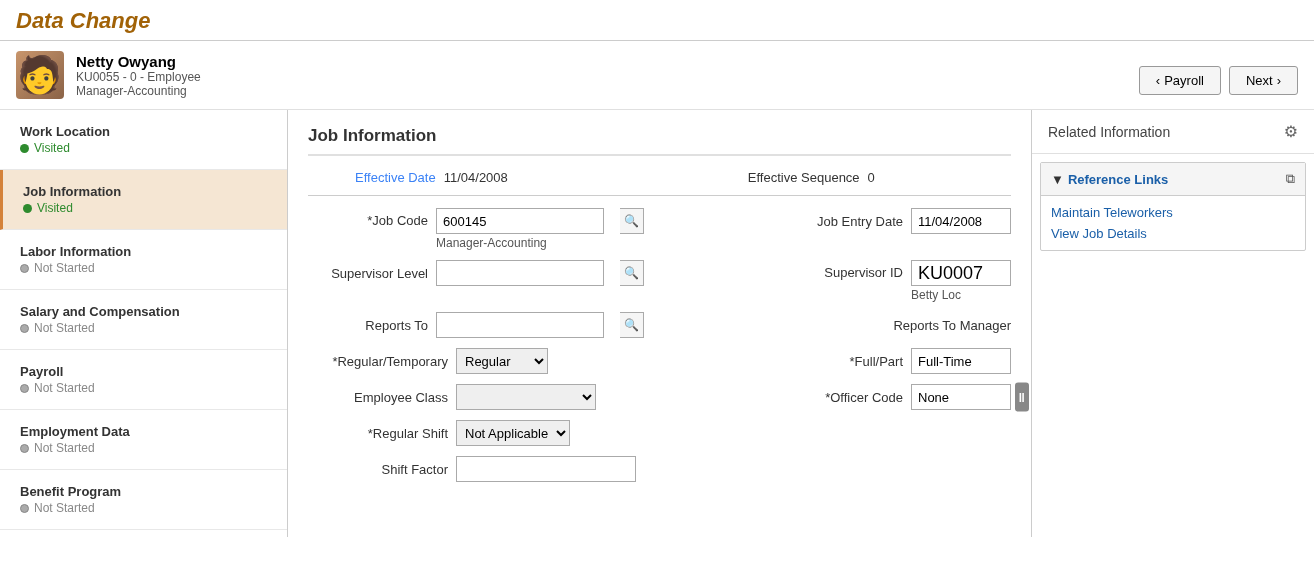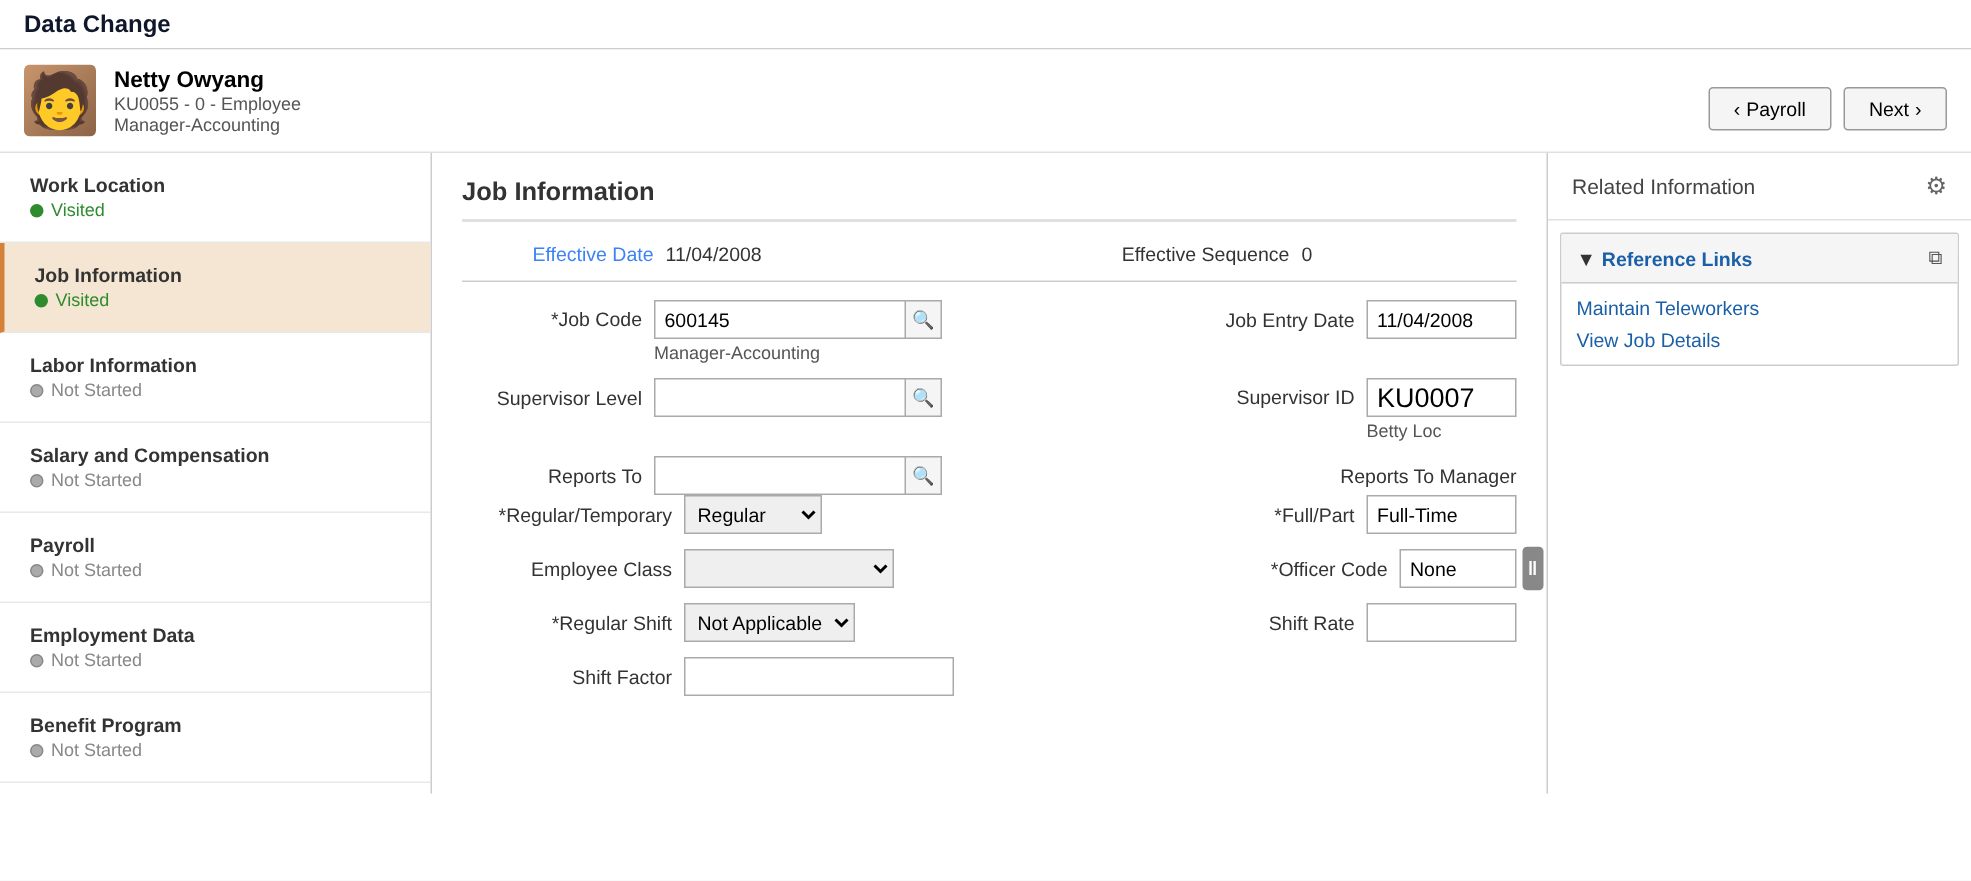--- a/index.html
+++ b/index.html
@@ -2,21 +2,21 @@
 <html><head>
   <meta charset="utf-8">
   <style>
     * { box-sizing: border-box; margin: 0; padding: 0; }
     body { font-family: Arial, sans-serif; font-size: 13px; background: #f0f0f0; color: #333; }
 
     .page-wrapper { background: #fff; width: 1314px; min-height: 587px; overflow: hidden; }
 
     
     .page-header { padding: 8px 16px 6px; border-bottom: 1px solid #ccc; background: #fff; }
-    .page-header h1 { font-size: 16px; font-weight: bold; color: #0f172a; }
+    .page-header h1 { font-size: 22px; font-weight: bold; color: #a16207; font-style: italic; }
 
     
     .employee-bar { display: flex; align-items: center; padding: 10px 16px; background: #fff; border-bottom: 1px solid #e0e0e0; }
     .avatar { width: 48px; height: 48px; border-radius: 4px; background: #a0856e; overflow: hidden; margin-right: 12px; flex-shrink: 0; }
     .avatar-img { width: 100%; height: 100%; background: linear-gradient(135deg, #c8956c 0%, #8b6347 100%); display: flex; align-items: center; justify-content: center; }
     .employee-details { flex: 1; }
     .employee-name { font-size: 15px; font-weight: bold; color: #000000; }
     .employee-id { font-size: 12px; color: #555; }
     .employee-title { font-size: 12px; color: #555; }
     .nav-buttons { display: flex; gap: 8px; align-self: flex-end; margin-bottom: 4px; }
@@ -33,21 +33,21 @@
     .sidebar-item-status { font-size: 12px; display: flex; align-items: center; gap: 5px; margin-top: 2px; }
     .status-dot { width: 9px; height: 9px; border-radius: 50%; display: inline-block; flex-shrink: 0; }
     .status-dot.green { background: #2e8b2e; }
     .status-dot.gray { background: #aaa; border: 1px solid #888; }
     .status-text-green { color: #2e8b2e; }
     .status-text-gray { color: #888; }
 
     
     .content-area { flex: 1; background: #fff; padding: 16px 20px; overflow-y: auto; border-right: 1px solid #ccc; }
     .section-title { font-size: 17px; font-weight: bold; color: #333; margin-bottom: 14px; border-bottom: 2px solid #e0e0e0; padding-bottom: 8px; }
-    .form-input-with-search { display: flex; align-items: center; gap: 0; }
+    .form-input-with-search { display: flex; align-items: center; gap: 16px; }
     .form-input-with-search input { border: 1px solid #aaa; padding: 4px 6px; font-size: 13px; width: 168px; height: 26px; }
     .search-btn { border: 1px solid #aaa; border-left: none; background: #f5f5f5; height: 26px; width: 24px; cursor: pointer; display: flex; align-items: center; justify-content: center; font-size: 12px; }
     .form-select { border: 1px solid #aaa; padding: 3px 4px; font-size: 13px; height: 26px; }
     .sub-text { font-size: 12px; color: #555; margin-top: 2px; }
 
     .divider { border: none; border-top: 1px solid #ccc; margin: 8px 0 12px 0; }
 
     
     .right-panel { width: 282px; background: #fff; flex-shrink: 0; overflow-y: auto; }
     .right-panel-header { padding: 12px 16px; border-bottom: 1px solid #e0e0e0; display: flex; justify-content: space-between; align-items: center; }
@@ -195,21 +195,21 @@
           </div>
           <div style="display:flex; align-items:flex-start; gap:8px; margin-left:80px;">
             <span style="font-size:13px; color:#333; width:110px; text-align:right; padding-top:5px; flex-shrink:0;">Supervisor ID</span>
             <div>
               <input type="text" value="KU0007" style="width: 100px; height: 26px; border: 1px solid rgb(170, 170, 170); padding: 4px 6px; font-size: 18px;">
               <div class="sub-text">Betty Loc</div>
             </div>
           </div>
         </div>
 
-        <div style="display:flex; gap:0; align-items:center;">
+        <div style="display:flex; gap:0; margin-bottom:10px; align-items:center;">
           <div style="display:flex; align-items:center; gap:8px; flex:1;">
             <span style="font-size:13px; color:#333; width:120px; text-align:right; flex-shrink:0;">Reports To</span>
             <div class="form-input-with-search">
               <input type="text" style="width: 168px; height: 26px; border: 1px solid rgb(170, 170, 170); padding: 4px 6px; font-size: 13px;">
               <button class="search-btn">🔍</button>
             </div>
           </div>
           <div style="display:flex; align-items:center; gap:8px; margin-left:80px;">
             <span style="font-size:13px; color:#333; width:160px; text-align:right; flex-shrink:0;">Reports To Manager</span>
           </div>
@@ -231,39 +231,35 @@
 
         <div style="display:flex; gap:0; margin-bottom:10px; align-items:center;">
           <div style="display:flex; align-items:center; gap:8px; flex:1;">
             <span style="font-size:13px; color:#333; width:140px; text-align:right; flex-shrink:0;">Employee Class</span>
             <select class="form-select" style="width:140px;">
               <option></option>
             </select>
           </div>
           <div style="display:flex; align-items:center; gap:8px; margin-left:60px; position:relative;">
             <span style="font-size:13px; color:#333; width:110px; text-align:right; flex-shrink:0;">*Officer Code</span>
-            <input type="text" value="None" style="width: 78px; height: 26px; border: 1px solid rgb(170, 170, 170); padding: 4px 6px; font-size: 13px;">
+            <input type="text" value="None" style="width: 100px; height: 26px; border: 1px solid rgb(170, 170, 170); padding: 4px 6px; font-size: 13px;">
             <div style="position:absolute; right:-18px; top:50%; transform:translateY(-50%); background:#888; color:#fff; padding:8px 4px; border-radius:3px; cursor:col-resize; font-size:13px; font-weight:bold; line-height:1; z-index:10;">‖</div>
           </div>
         </div>
 
         <div style="display:flex; gap:0; margin-bottom:10px; align-items:center;">
           <div style="display:flex; align-items:center; gap:8px; flex:1;">
             <span style="font-size:13px; color:#333; width:140px; text-align:right; flex-shrink:0;">*Regular Shift</span>
             <select class="form-select">
               <option>Not Applicable</option>
               <option>Day</option>
               <option>Evening</option>
               <option>Night</option>
             </select>
           </div>
-          <div style="display:flex; align-items:center; gap:8px; margin-left:60px;">
-            <span style="font-size:13px; color:#333; width:110px; text-align:right; flex-shrink:0;">Shift Rate</span>
-            <input type="text" style="width: 100px; height: 26px; border: 1px solid rgb(170, 170, 170); padding: 4px 6px; font-size: 13px;">
-          </div>
         </div>
 
         <div style="display:flex; gap:0; margin-bottom:10px; align-items:center;">
           <div style="display:flex; align-items:center; gap:8px; flex:1;">
             <span style="font-size:13px; color:#333; width:140px; text-align:right; flex-shrink:0;">Shift Factor</span>
             <input type="text" style="width: 180px; height: 26px; border: 1px solid rgb(170, 170, 170); padding: 4px 6px; font-size: 13px;">
           </div>
         </div>
 
       </div>

